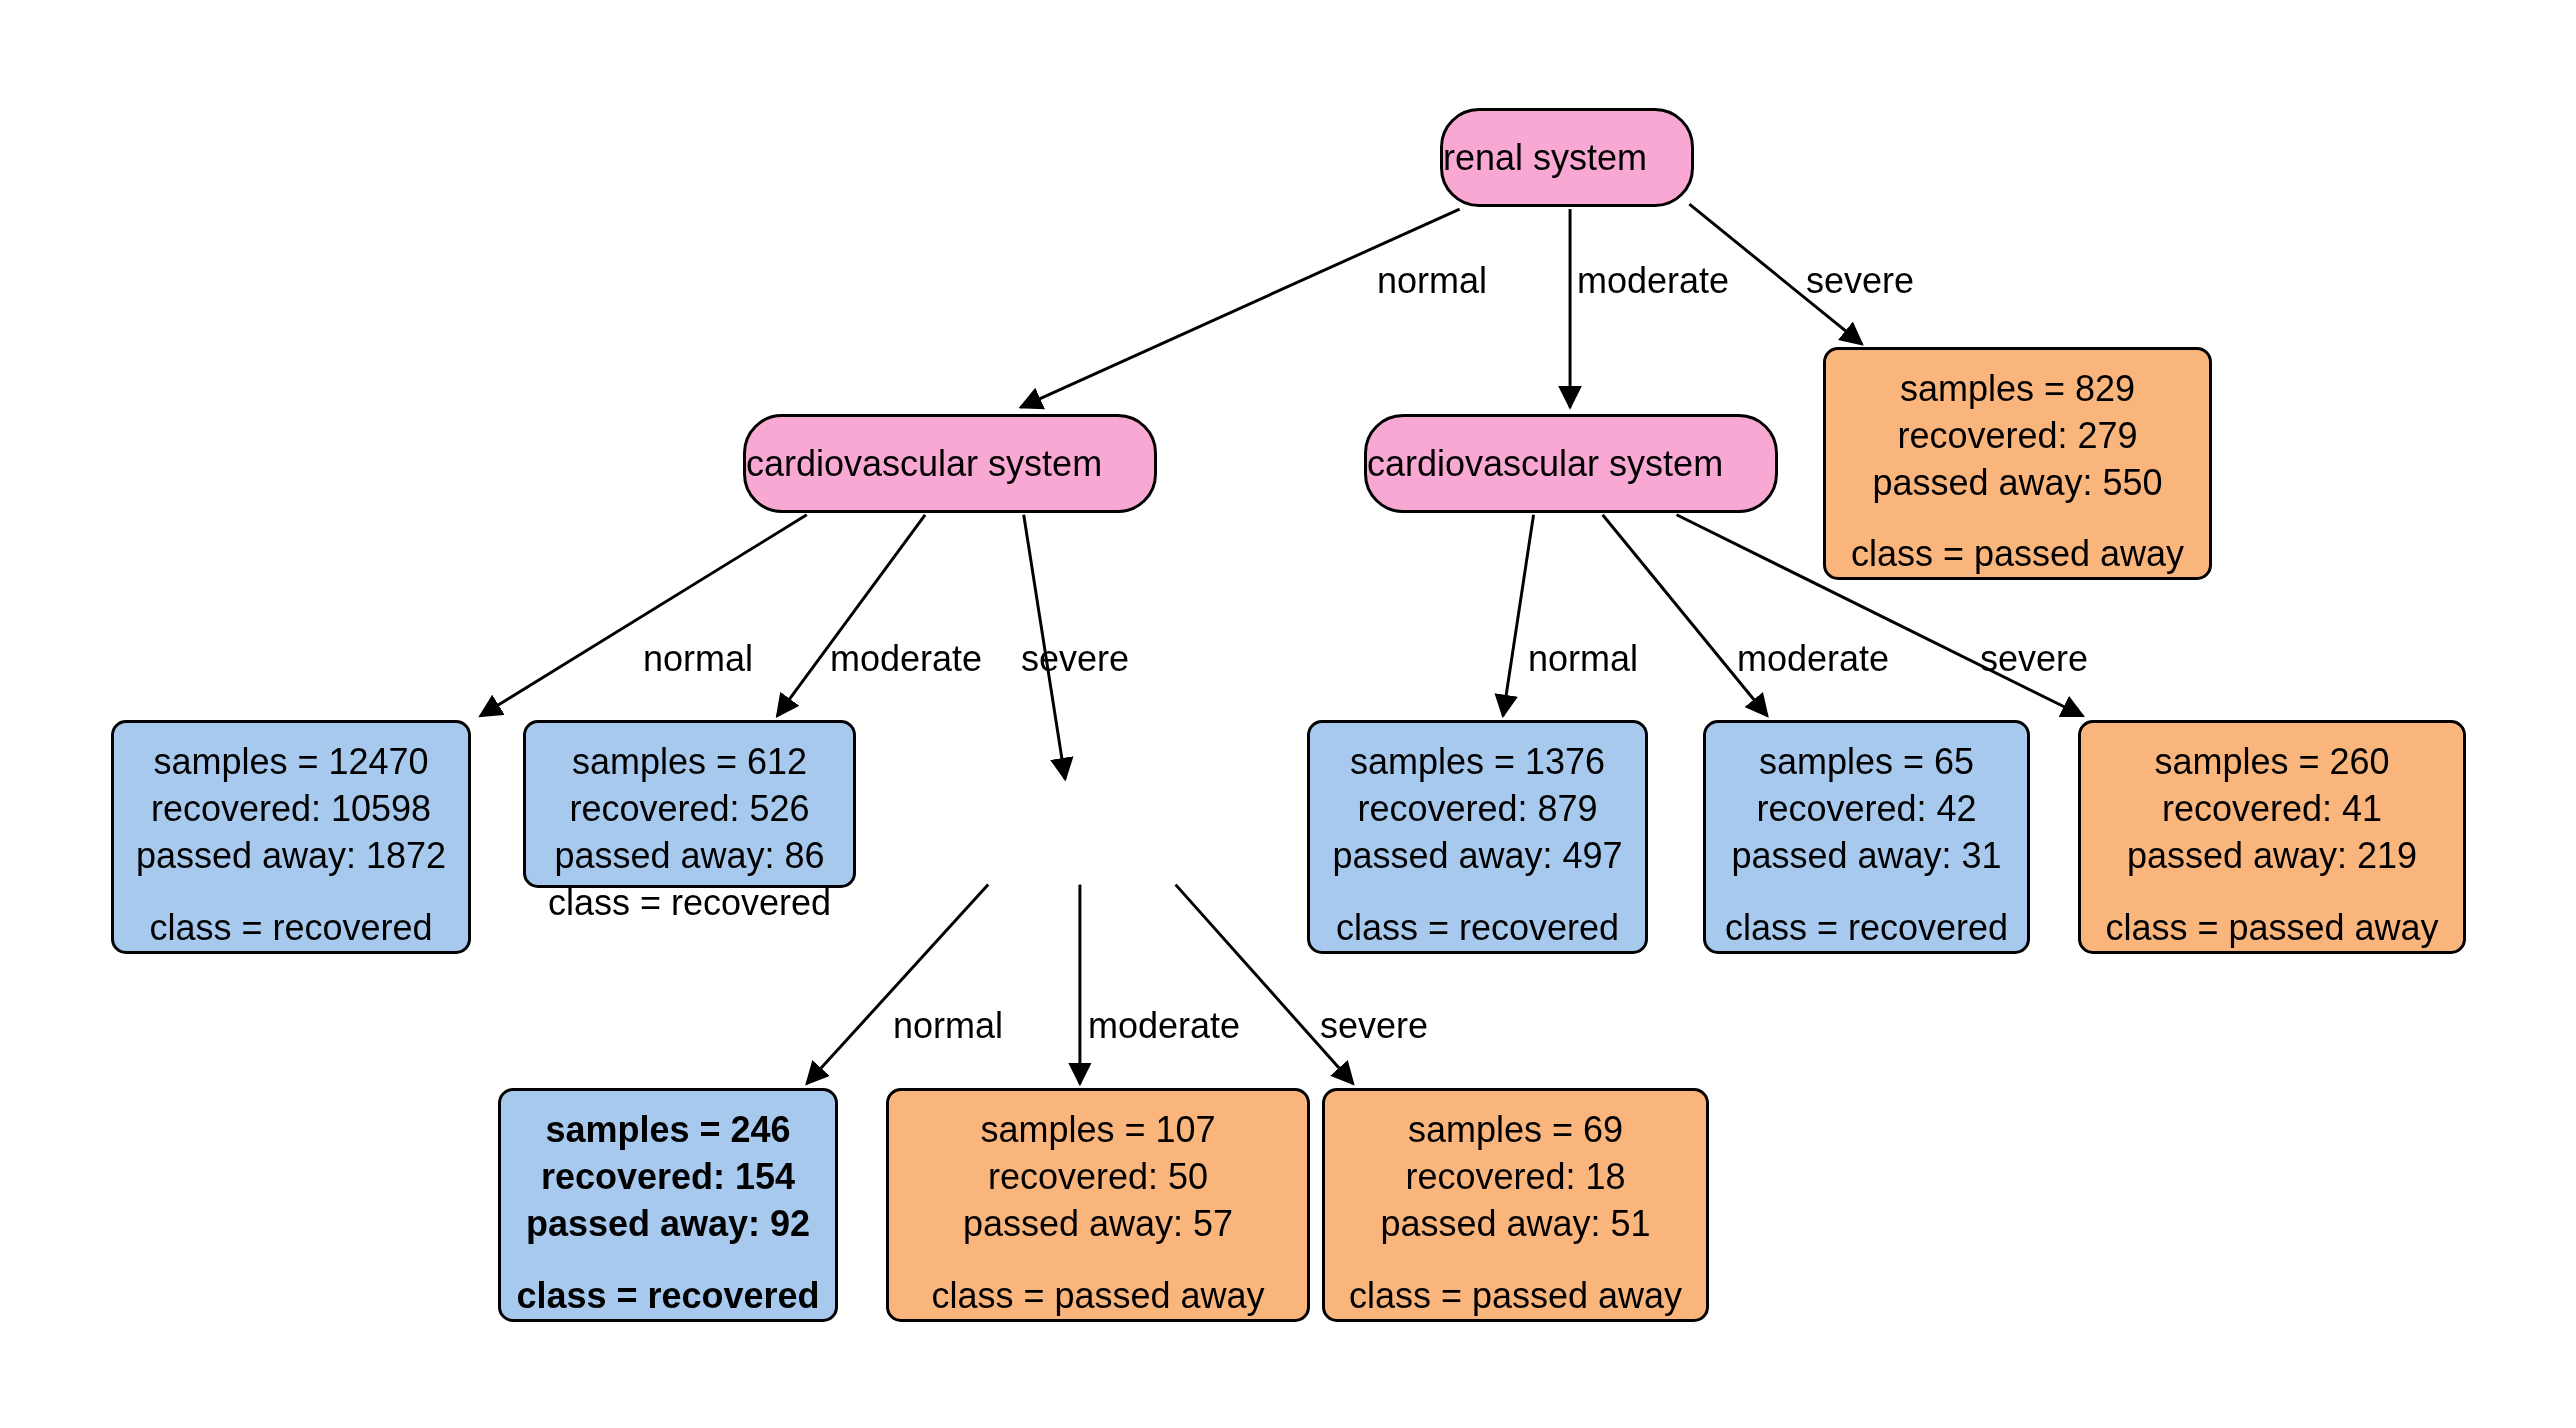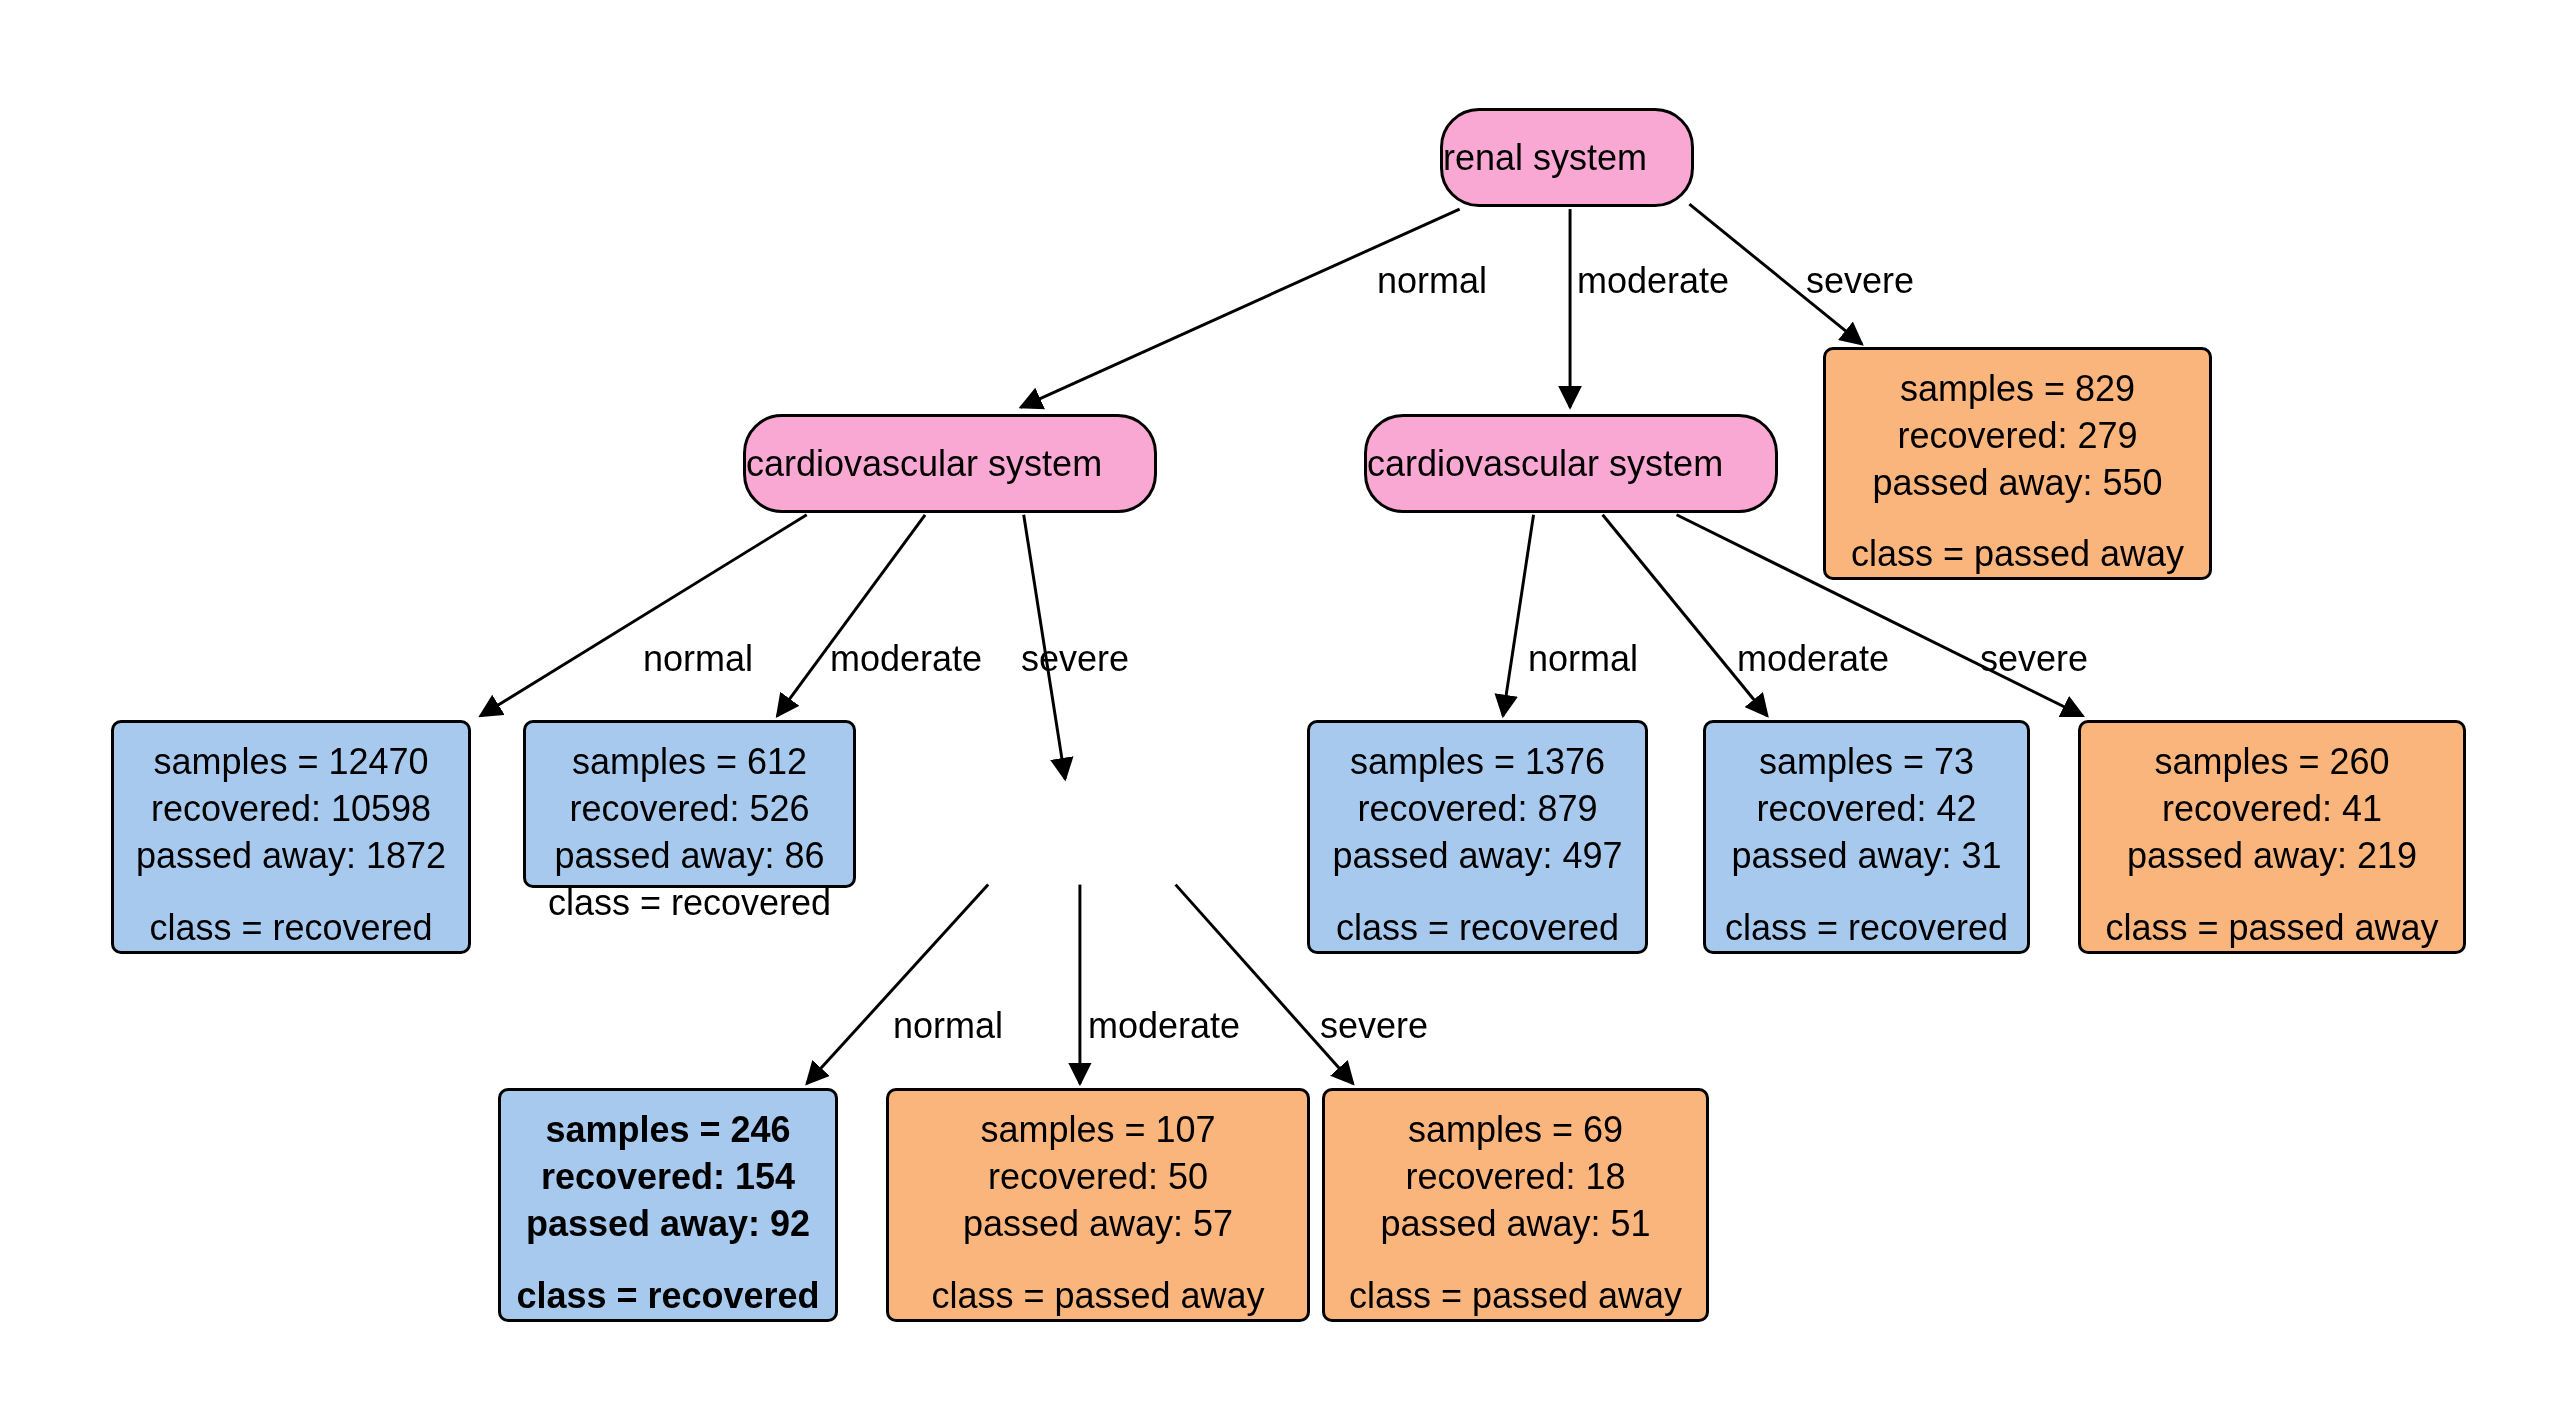--- a/index.html
+++ b/index.html
@@ -7,21 +7,21 @@
     position:relative;width:2576px;height:1428px;background:#ffffff;
     font-family:"Liberation Sans",sans-serif;color:#000;overflow:hidden;
   }
   .edges{position:absolute;left:0;top:0;width:2576px;height:1428px;}
   .dnode{
     position:absolute;display:flex;align-items:center;justify-content:flex-start;
     background:#f9a8d4;border:3px solid #000;border-radius:39px;
     font-size:36px;text-align:center;box-sizing:border-box;white-space:nowrap;
   }
   .leaf{
-    position:absolute;border:3px solid #000;border-radius:10px;
+    position:absolute;border:3px solid #000;border-radius:15px;
     display:flex;flex-direction:column;align-items:center;
     padding-top:15px;box-sizing:border-box;font-size:36px;
   }
   .leaf.blue{background:#a7c9ee;}
   .leaf.orange{background:#fab57d;}
   .leaf .tline{line-height:47px;white-space:nowrap;}
   .leaf .gap{height:26px;}
   .elabel{
     position:absolute;transform:translate(-50%,-50%);
     font-size:36px;white-space:nowrap;
@@ -101,21 +101,21 @@
 
   <div class="leaf blue" style="left:1307px;top:720px;width:341px;height:234px;text-align:center;">
     <div class="tline">samples = 1376</div>
     <div class="tline">recovered: 879</div>
     <div class="tline">passed away: 497</div>
     <div class="gap"></div>
     <div class="tline">class = recovered</div>
   </div>
 
   <div class="leaf blue" style="left:1703px;top:720px;width:327px;height:234px;">
-    <div class="tline">samples = 73</div>
+    <div class="tline">samples = 65</div>
     <div class="tline">recovered: 42</div>
     <div class="tline">passed away: 31</div>
     <div class="gap"></div>
     <div class="tline">class = recovered</div>
   </div>
 
   <div class="leaf orange" style="left:2078px;top:720px;width:388px;height:234px;">
     <div class="tline">samples = 260</div>
     <div class="tline">recovered: 41</div>
     <div class="tline">passed away: 219</div>

